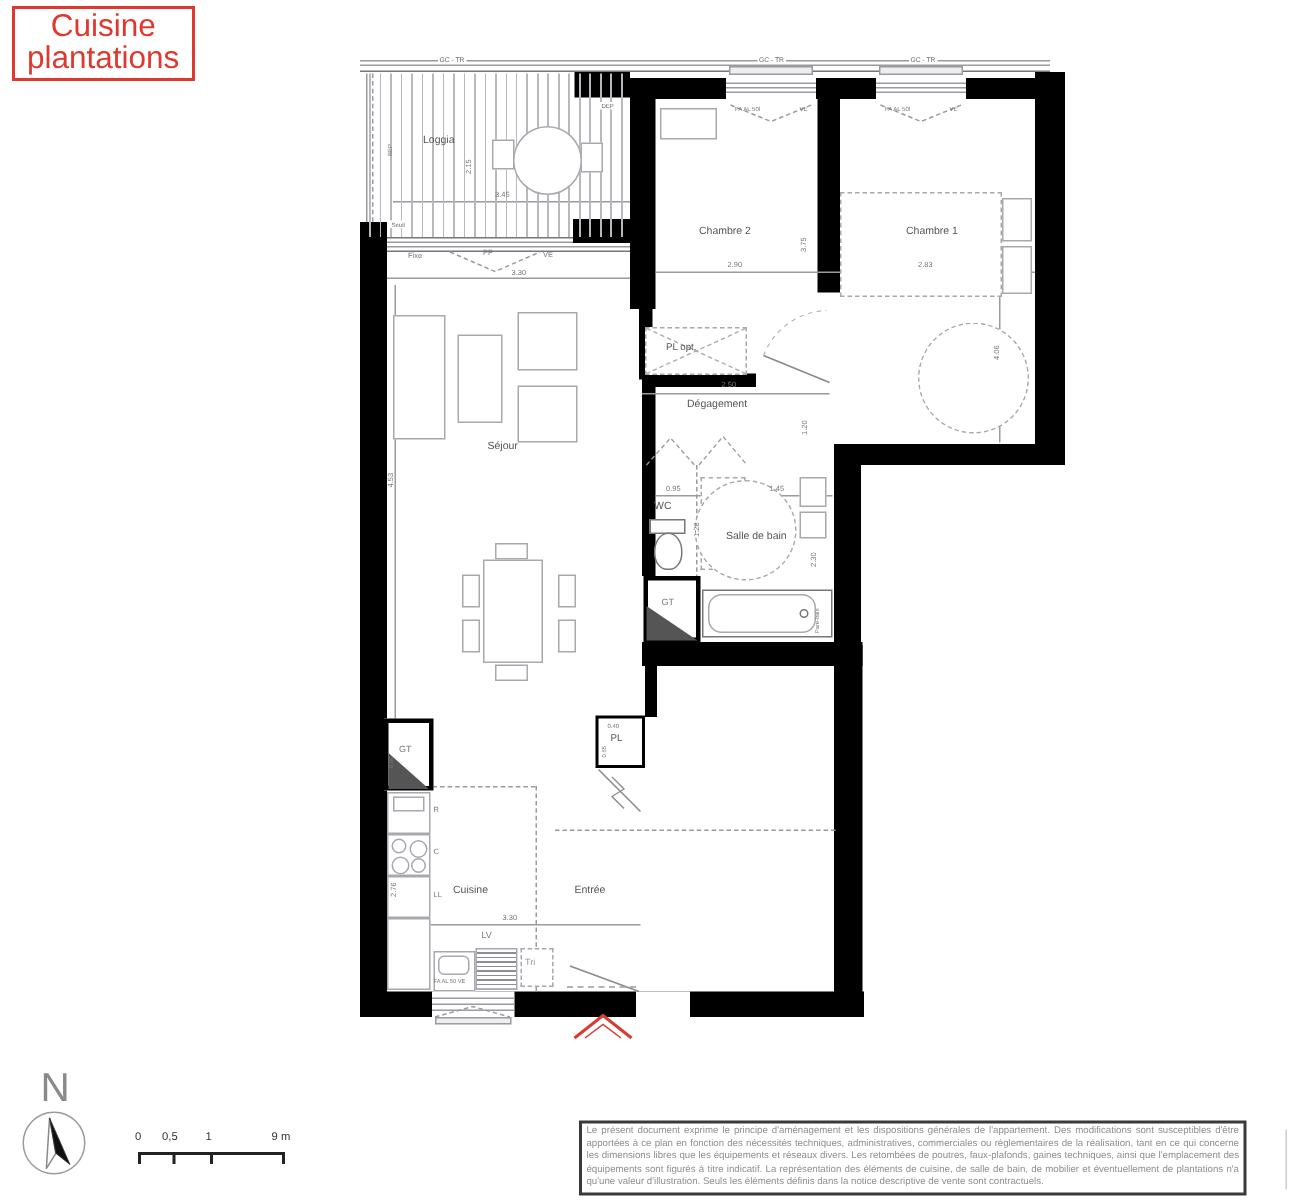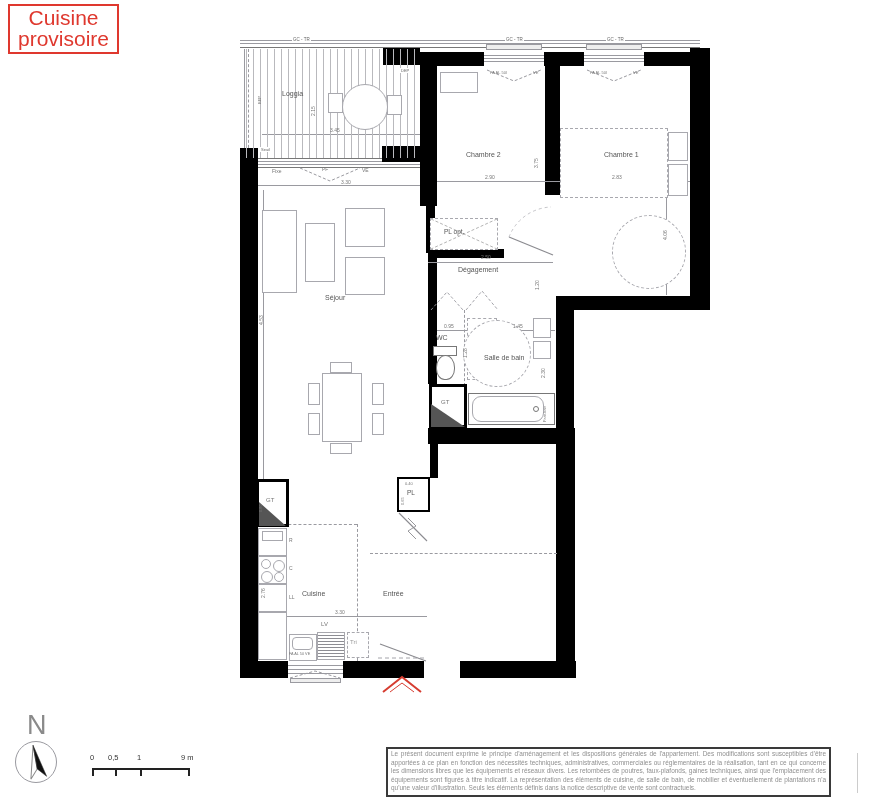--- a/index.html
+++ b/index.html
@@ -39,21 +39,21 @@
   svg.lines{position:absolute;left:0;top:0;z-index:5;}
   .z2{z-index:2;} .z3{z-index:3;} .z4{z-index:4;}
 </style>
 </head>
 <body>
 
 <div class="sheet">
 
   <div class="banner">
     <div>Cuisine</div>
-    <div>provisoire</div>
+    <div>plantations</div>
   </div>
 
   <div class="hl" style="left:240px;top:40px;width:460px;"></div>
   <div class="hl" style="left:240px;top:43px;width:460px;"></div>
   <div class="hl" style="left:240px;top:47px;width:460px;background:#777;"></div>
   <div class="tag" style="left:292px;top:37px;">GC - TR</div>
   <div class="tag" style="left:505px;top:37px;">GC - TR</div>
   <div class="tag" style="left:606px;top:37px;">GC - TR</div>
 
   <div class="loggia-stripes"></div>

